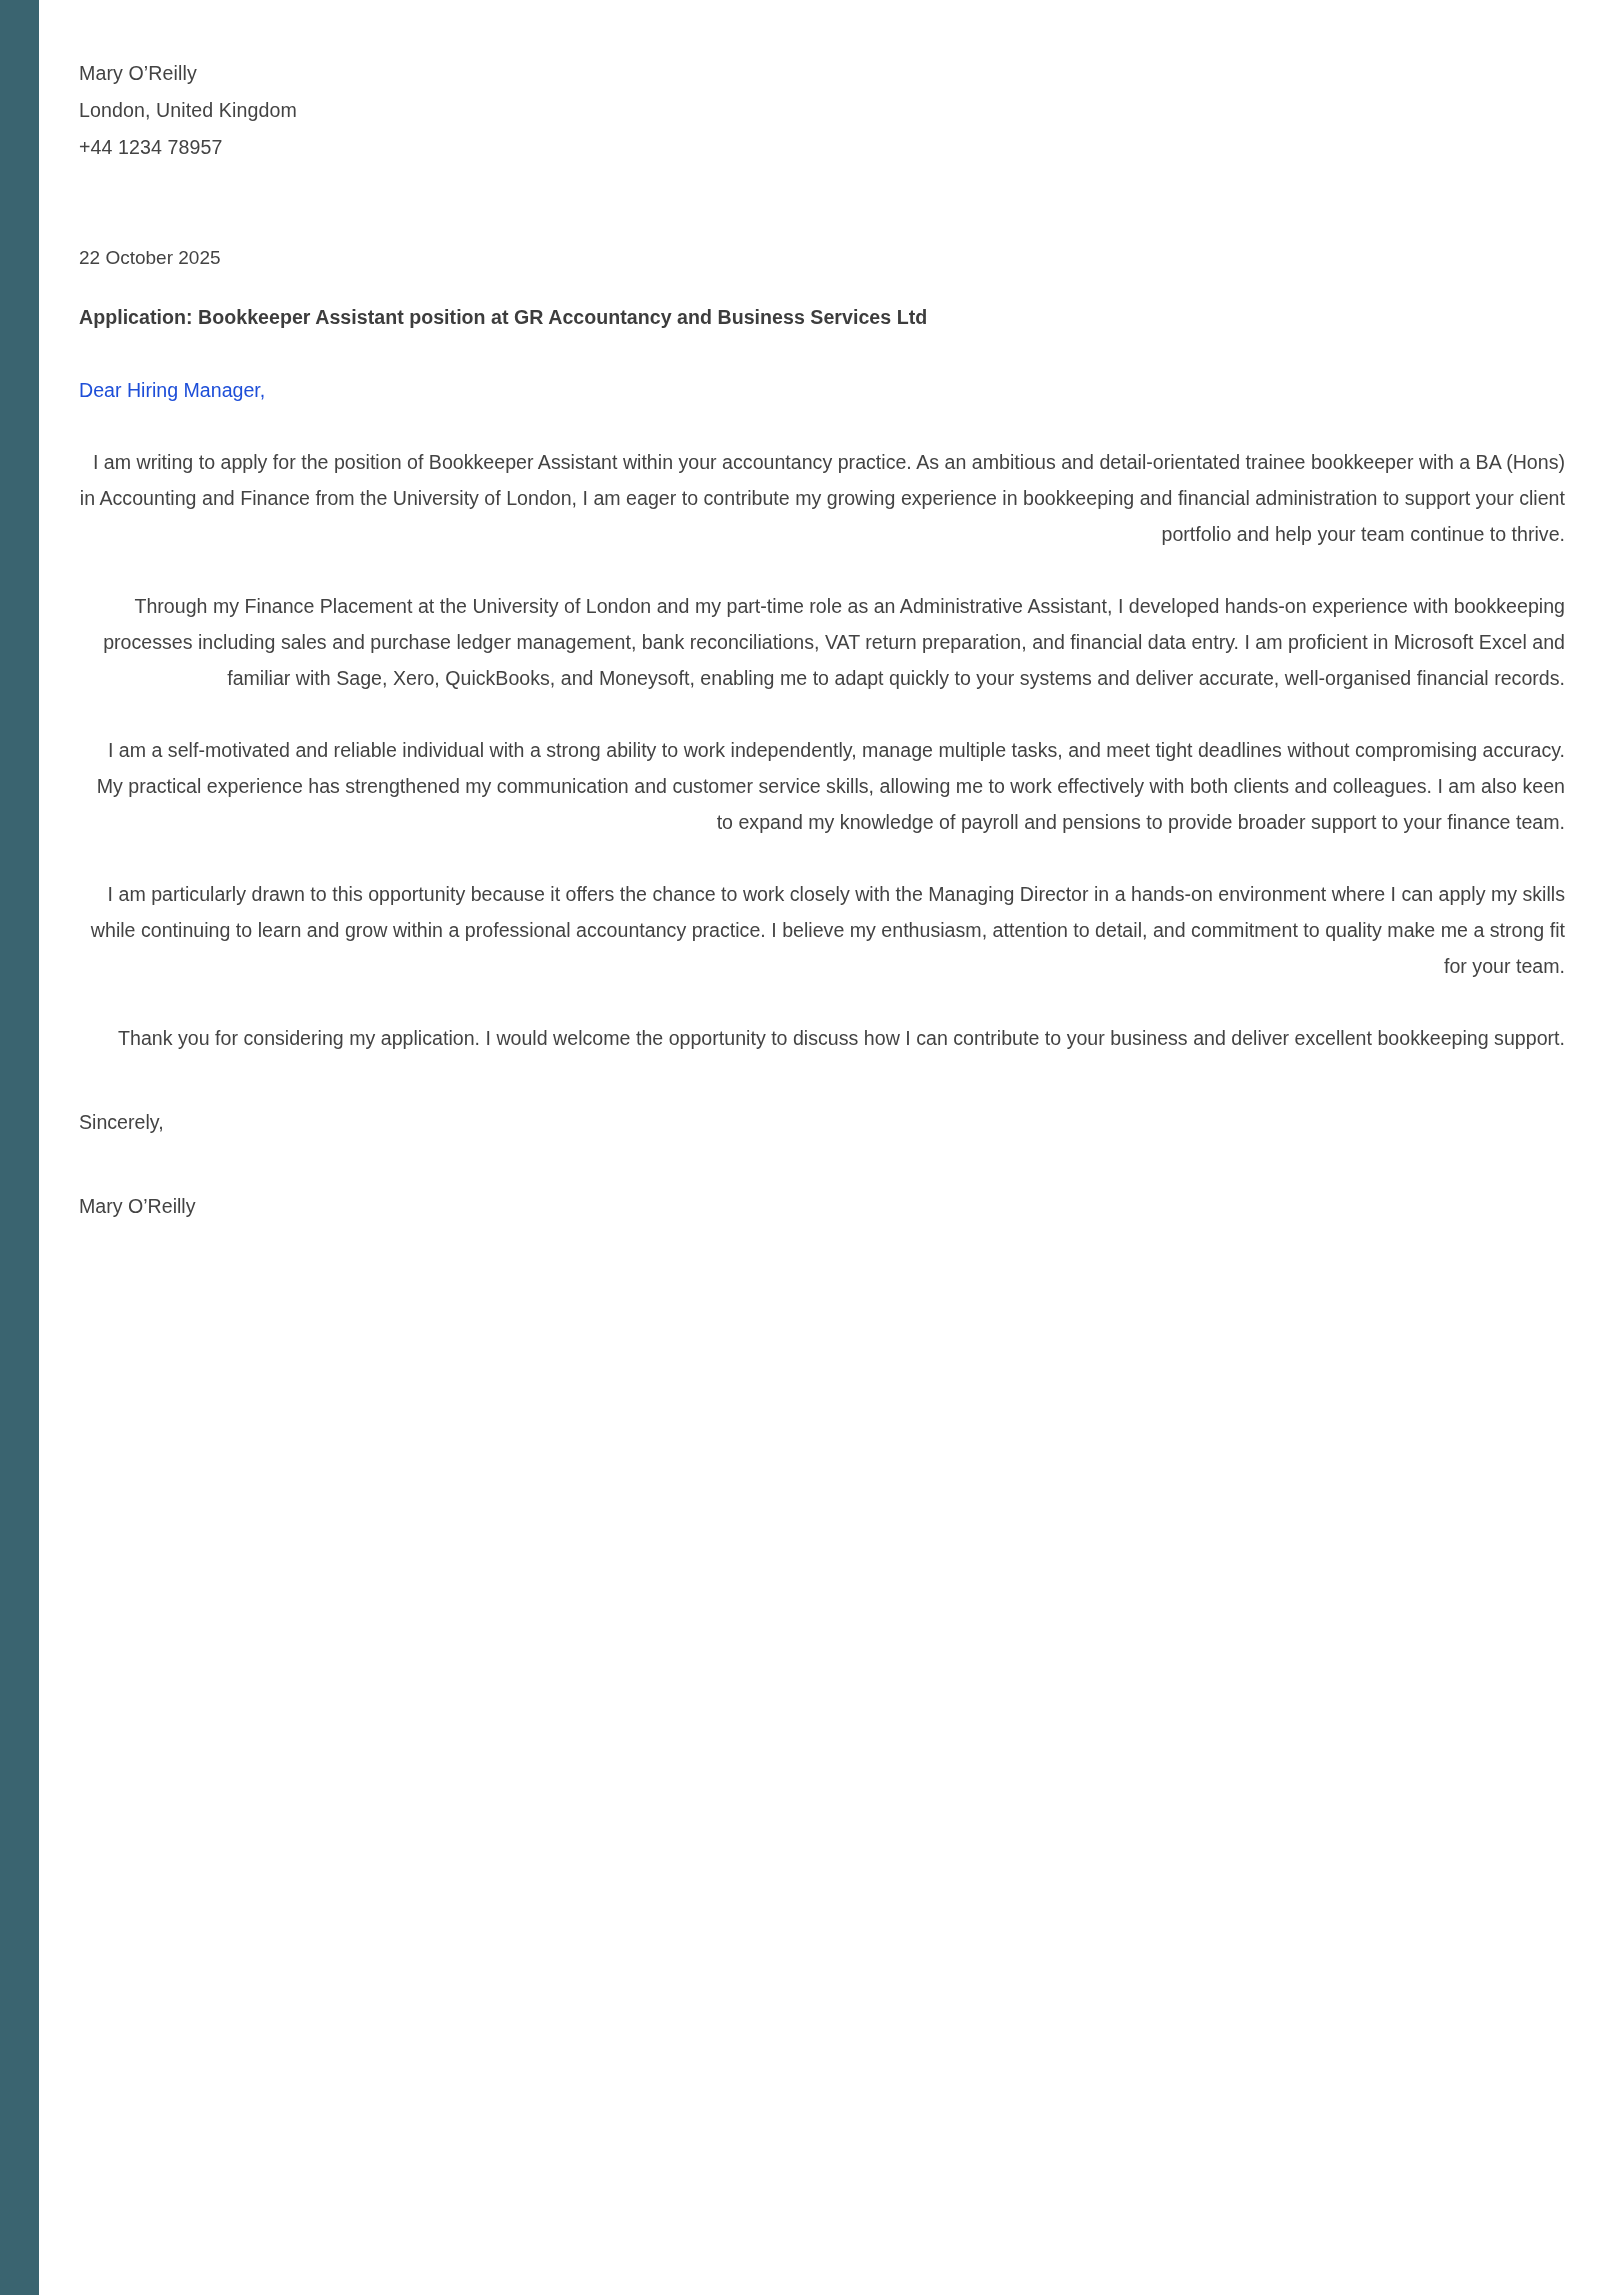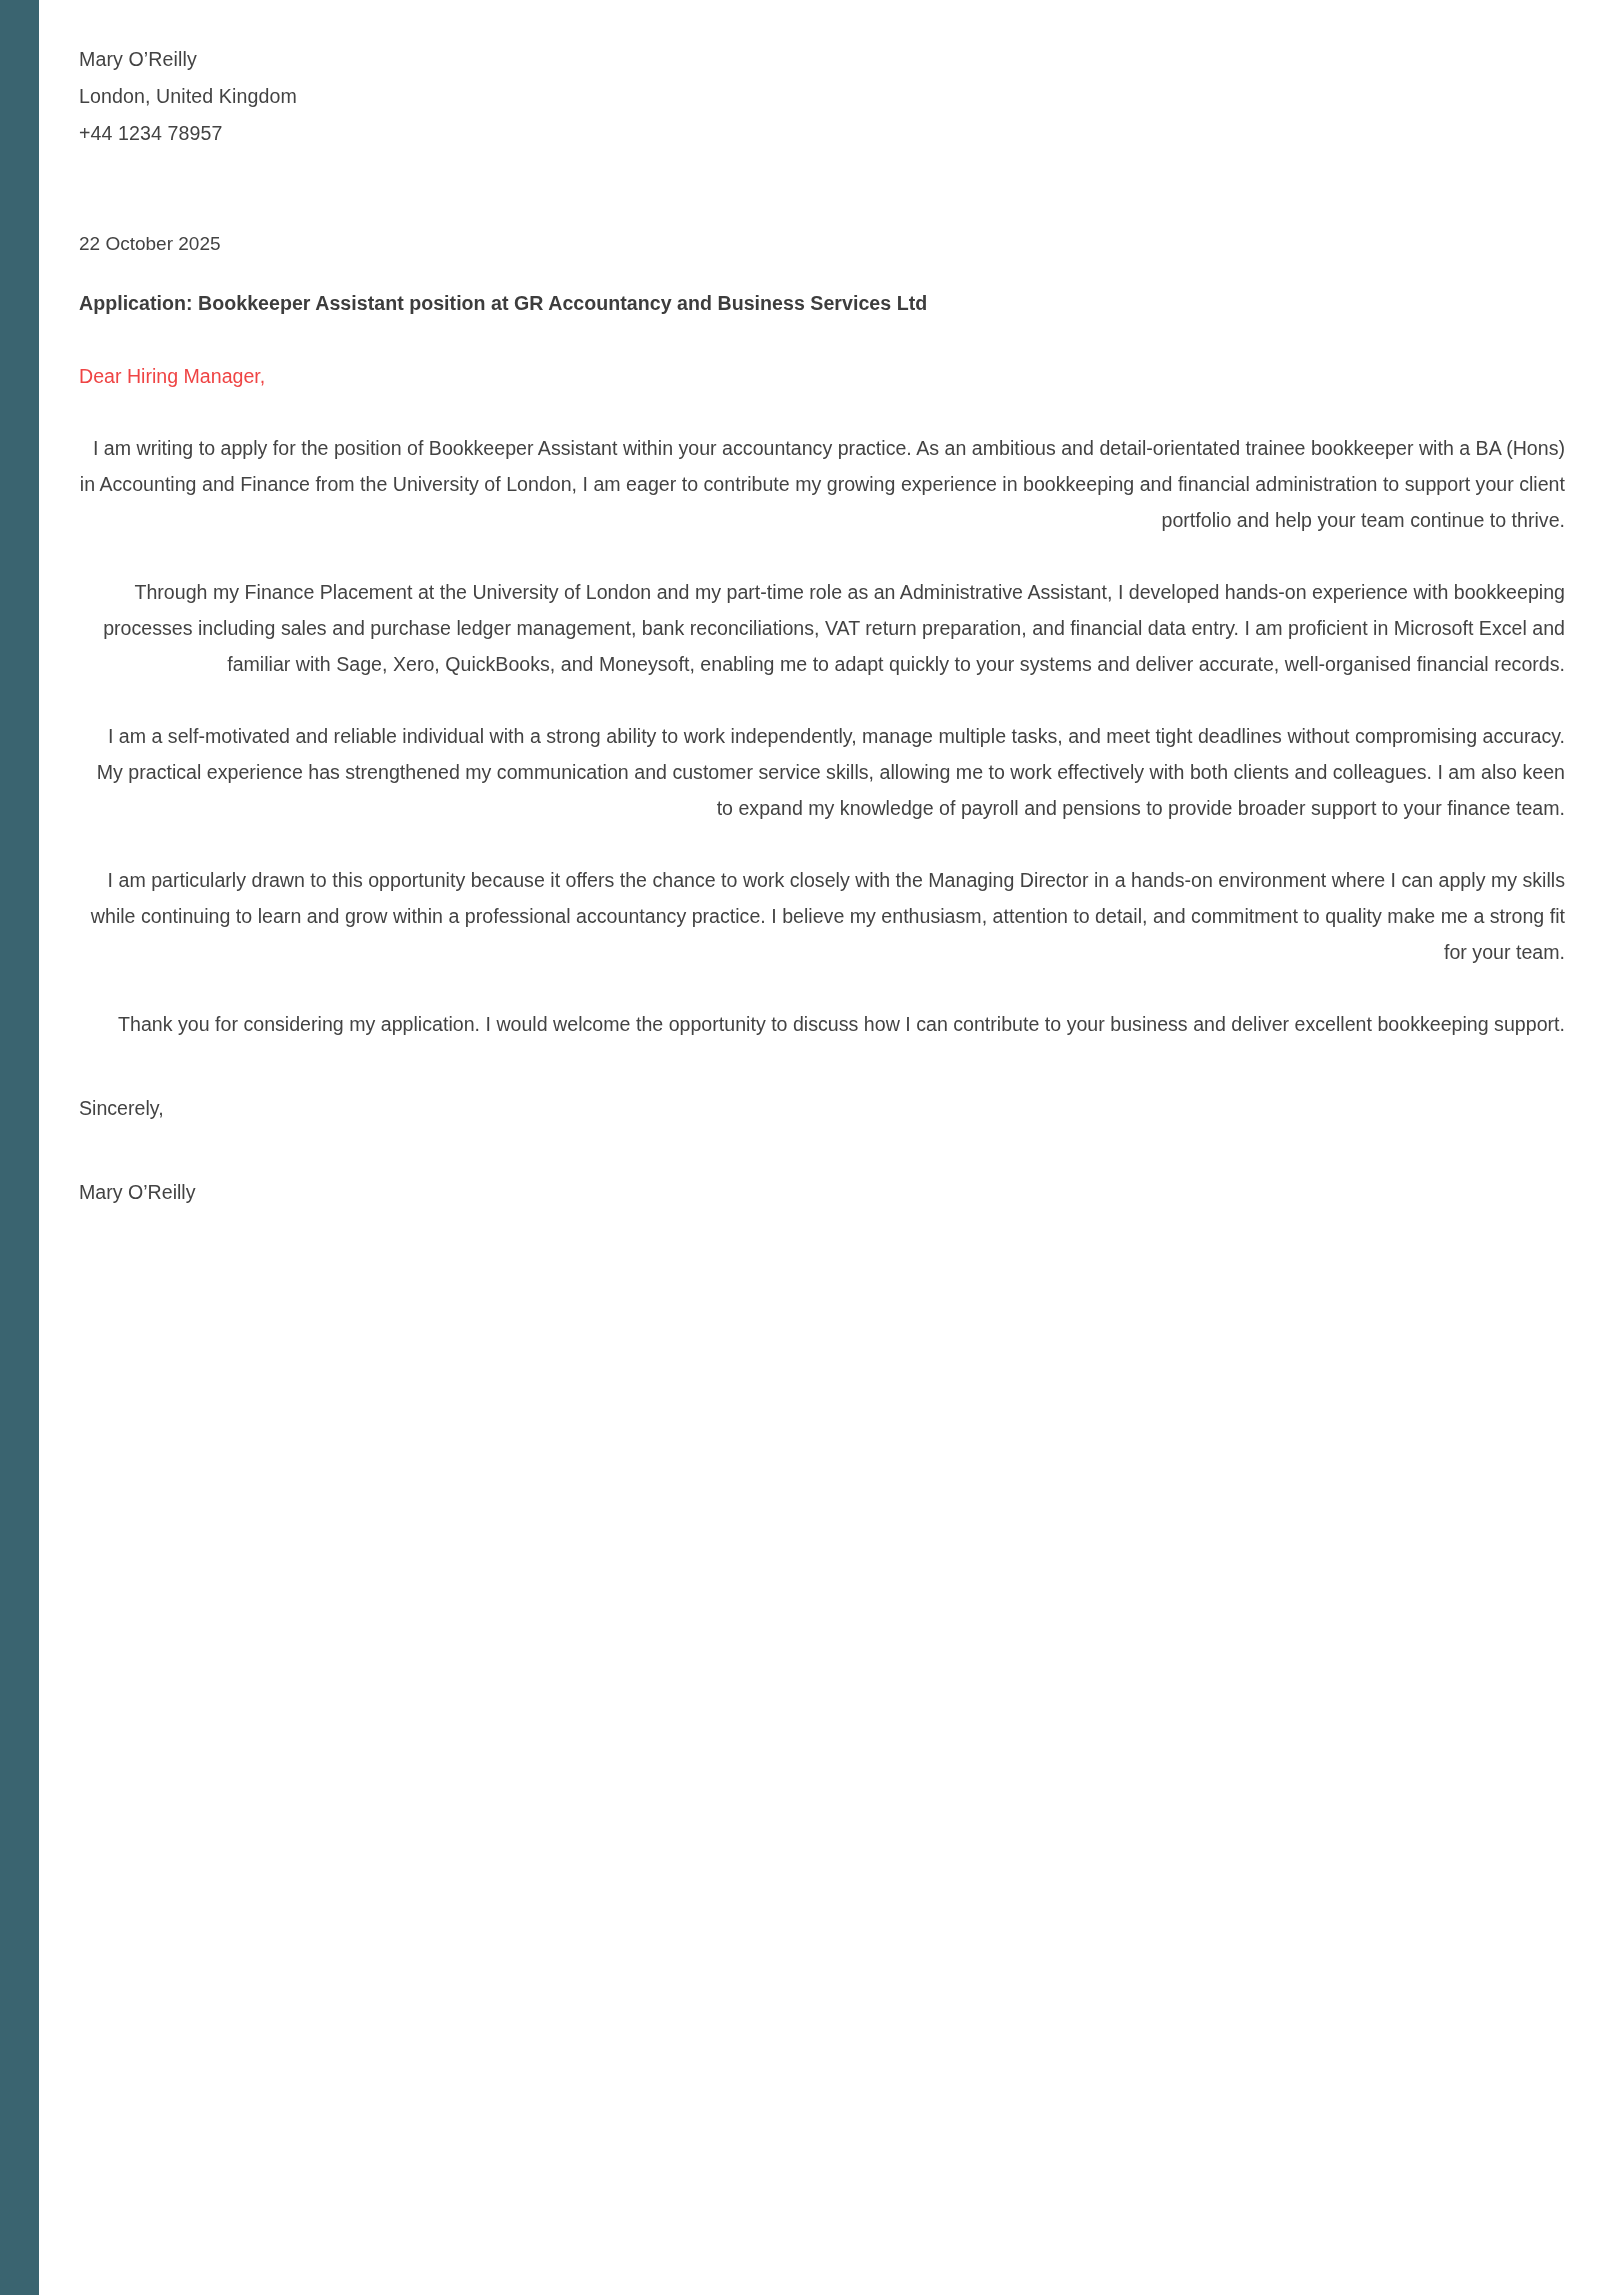--- a/index.html
+++ b/index.html
@@ -25,21 +25,21 @@
     width: 39px;
     height: 2295px;
     background: #3a6470;
   }
 
   .content {
     position: absolute;
     left: 79px;
     top: 0;
     width: 1492px;
-    padding-top: 41px;
+    padding-top: 55px;
     box-sizing: border-box;
   }
 
   .sender-block {
     margin: 0 0 0 0;
   }
 
   .sender-line {
     font-size: 19.6px;
     line-height: 37px;
@@ -60,21 +60,21 @@
     line-height: 36px;
     color: #3d3d3d;
     font-weight: bold;
     margin-top: 23px;
     letter-spacing: 0.03px;
   }
 
   .salutation {
     font-size: 19.6px;
     line-height: 36px;
-    color: #ef4444;
+    color: #1d4ed8;
     margin-top: 37px;
   }
 
   .body-paragraph {
     font-size: 19.6px;
     line-height: 36px;
     color: #434343;
     margin-top: 36px;
     width: 1486px;
     text-align: right;

